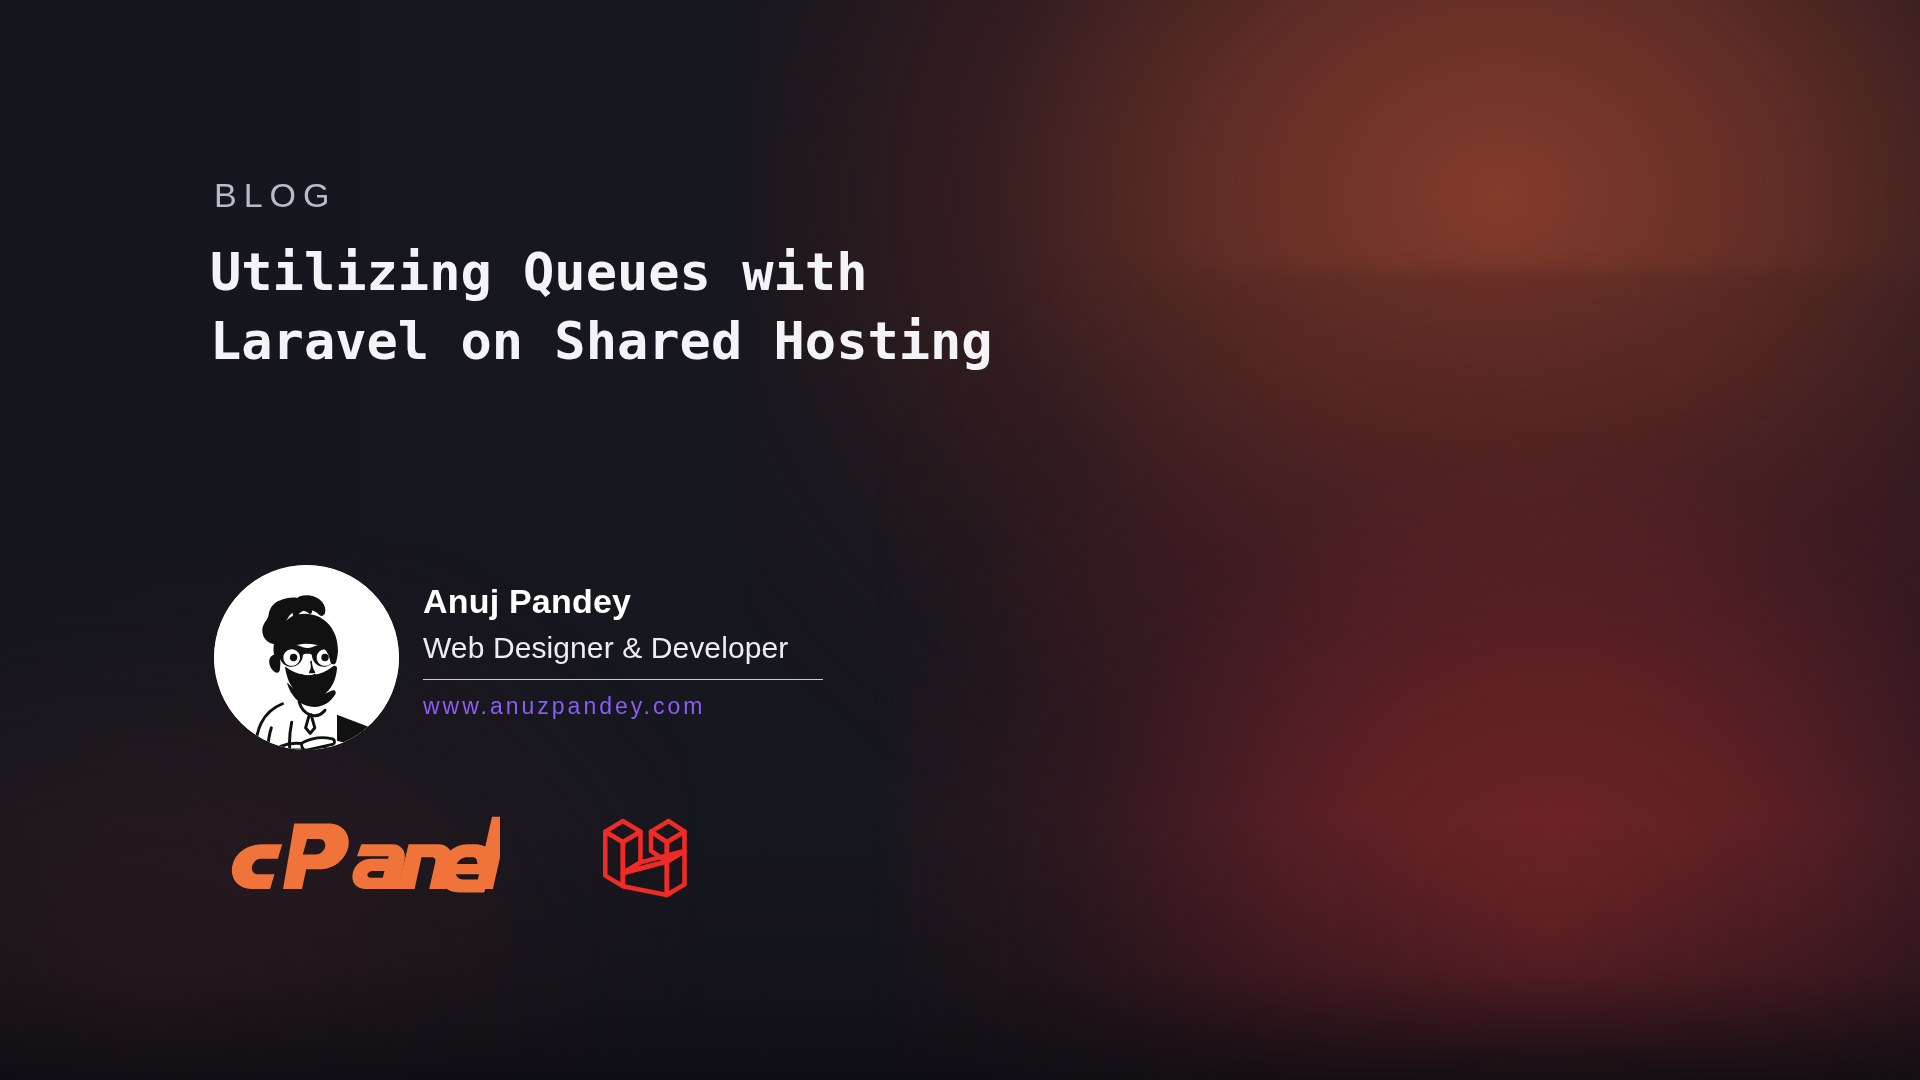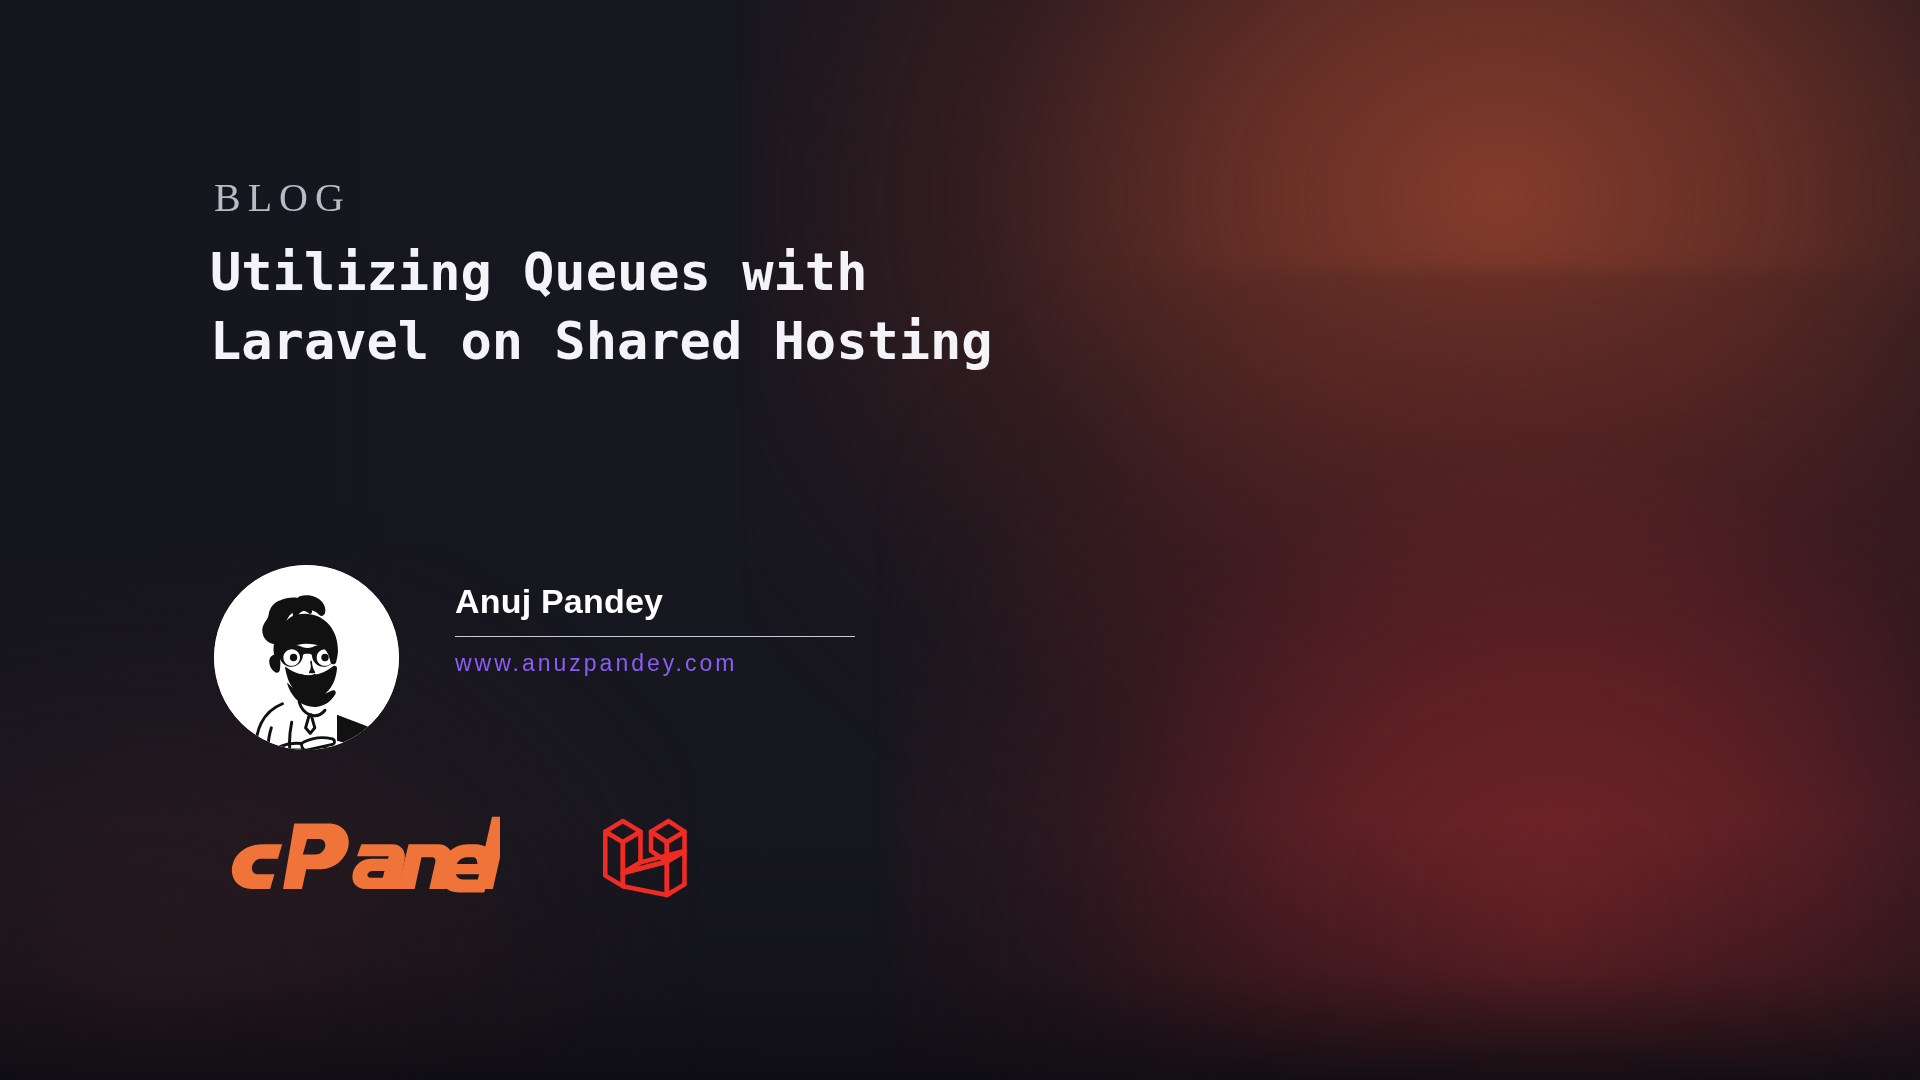--- a/index.html
+++ b/index.html
@@ -70,26 +70,25 @@
     position:absolute;
     left:214px;
     top:0;
     width:1500px;
     height:1080px;
   }
 
   #kicker {
     position:absolute;
     left:0; top:178px;
-    font-size:40px;
+    font-size:34px;
     font-weight:400;
     letter-spacing:7px;
     color:#b9bac6;
     line-height:1;
-    font-family:Liberation Serif, serif;
   }
 
   #post-title {
     position:absolute;
     left:-4px; top:238px;
     width:1420px;
     font-family:"DejaVu Sans Mono", monospace;
     font-size:52px;
     font-weight:700;
     line-height:1.32;
@@ -110,21 +109,21 @@
     width:185px; height:185px;
     border-radius:50%;
     background:#ffffff;
     overflow:hidden;
     flex:0 0 auto;
     position:relative;
   }
   #avatar svg { display:block; width:100%; height:100%; }
 
   #author-text {
-    margin-left:56px;
+    margin-left:24px;
     padding-top:15px;
     width:405px;
   }
   #author-name {
     font-size:34px;
     font-weight:700;
     color:#ffffff;
     line-height:1.25;
     letter-spacing:0.2px;
   }
@@ -225,20 +224,21 @@
           </g>
 
           <g fill="#ffffff" stroke="#111111" stroke-width="3" stroke-linejoin="round">
             <path d="M96 192c8-4 17-6 26-5l6 1c3 1 3 5 0 6l-28 6c-4 1-7-6-4-8z"></path>
           </g>
         </svg>
       </div>
 
       <div id="author-text">
         <div id="author-name">Anuj Pandey</div>
+        <div id="author-role">Web Designer &amp; Developer</div>
         <div id="author-divider"></div>
         <div id="author-url">www.anuzpandey.com</div>
       </div>
 
     </div>
 
     <div id="logo-row">
 
       <div>
         <svg id="cpanel-logo" viewBox="0 0 330 100" xmlns="http://www.w3.org/2000/svg" aria-hidden="true">

